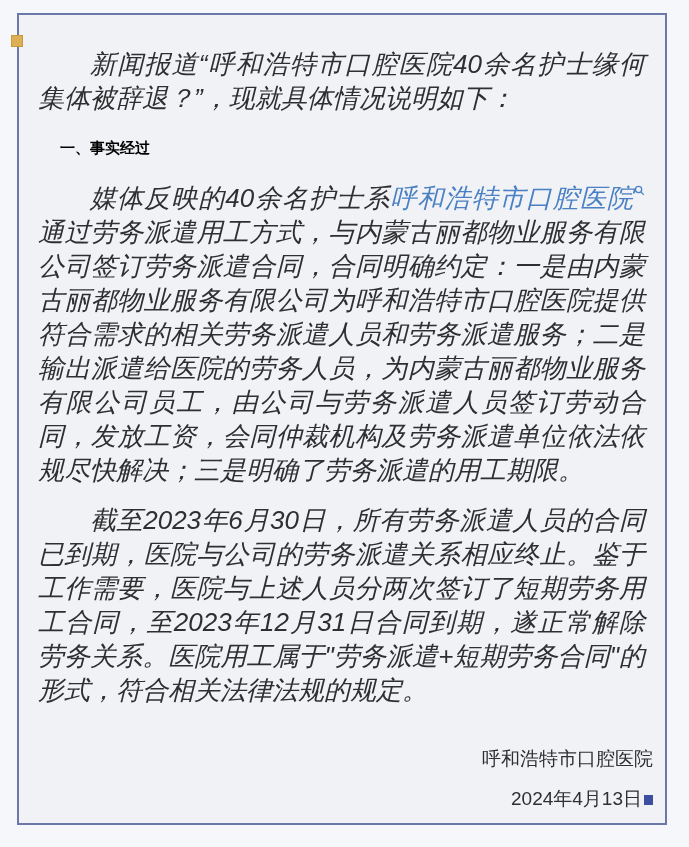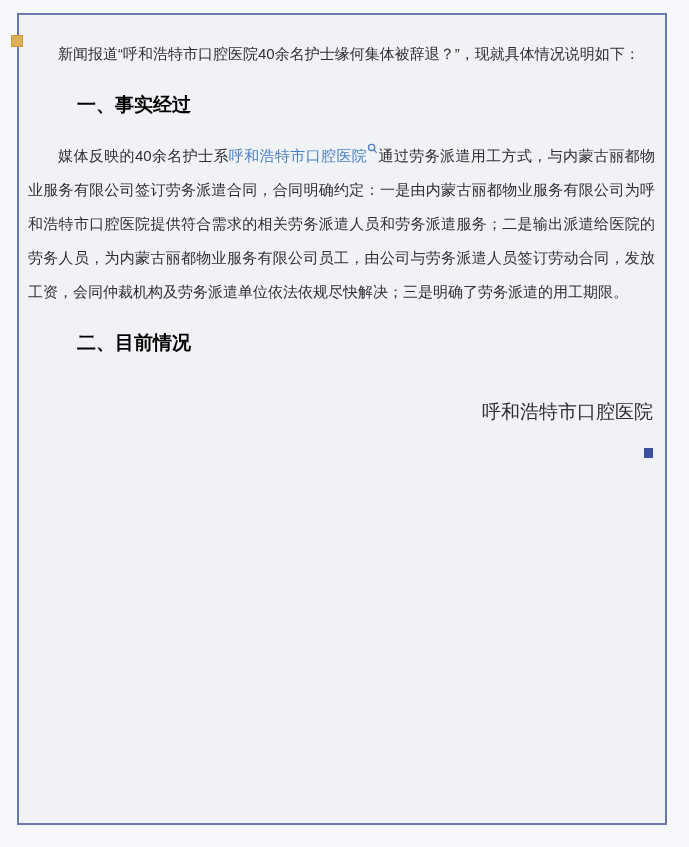--- a/index.html
+++ b/index.html
@@ -26,30 +26,31 @@
     position: absolute;
     left: 17px;
     top: 13px;
     width: 650px;
     height: 812px;
     border: 2px solid var(--border);
     background: var(--inner-bg);
     padding: 16px 4px 0 3px;
   }
   .para {
-    margin: 6px;
-    font-size: 15px;
+    margin: 16px;
+    font-size: 26px;
     line-height: 34px;
     color: var(--text);
     text-indent: 2em;
     text-align: justify;
+    font-style: italic;
   }
   .heading {
-    margin: 17px;
-    font-size: 19px;
+    margin: 8px;
+    font-size: 15px;
     line-height: 34px;
     font-weight: bold;
     color: var(--heading);
     text-indent: 2em;
   }
   .link {
     color: var(--link);
     text-decoration: none;
     cursor: pointer;
     white-space: normal;
@@ -98,24 +99,24 @@
 
   <p class="para">新闻报道“呼和浩特市口腔医院40余名护士缘何集体被辞退？”，现就具体情况说明如下：</p>
 
   <h2 class="heading">一、事实经过</h2>
 
   <p class="para"><span>媒体反映的40余名护士系</span><a class="link"><span>呼和浩特市口腔医院</span><svg class="search-sup" viewBox="0 0 12 12">
           <circle cx="5" cy="5" r="3.4" fill="none" stroke="currentColor" stroke-width="1.4"></circle>
           <line x1="7.5" y1="7.5" x2="10.6" y2="10.6" stroke="currentColor" stroke-width="1.4"></line>
         </svg></a><span>通过劳务派遣用工方式，与内蒙古丽都物业服务有限公司签订劳务派遣合同，合同明确约定：一是由内蒙古丽都物业服务有限公司为呼和浩特市口腔医院提供符合需求的相关劳务派遣人员和劳务派遣服务；二是输出派遣给医院的劳务人员，为内蒙古丽都物业服务有限公司员工，由公司与劳务派遣人员签订劳动合同，发放工资，会同仲裁机构及劳务派遣单位依法依规尽快解决；三是明确了劳务派遣的用工期限。</span></p>
 
+  <p class="para">截至2023年6月30日，所有劳务派遣人员的合同已到期，医院与公司的劳务派遣关系相应终止。鉴于工作需要，医院与上述人员分两次签订了短期劳务用工合同，至2023年12月31日合同到期，遂正常解除劳务关系。医院用工属于"劳务派遣+短期劳务合同"的形式，符合相关法律法规的规定。</p>
 
-  <h2 class="heading">二、目前情况</h2>
 
 
   <div class="signature">
     <div class="sig-line">呼和浩特市口腔医院</div>
-    <div class="sig-line"><span class="blue-marker"></span></div>
+    <div class="sig-line"><span>2024年4月13日</span><span class="blue-marker"></span></div>
   </div>
 
 </div>
 
 <div class="gold-marker"></div>
 
 </body></html>

